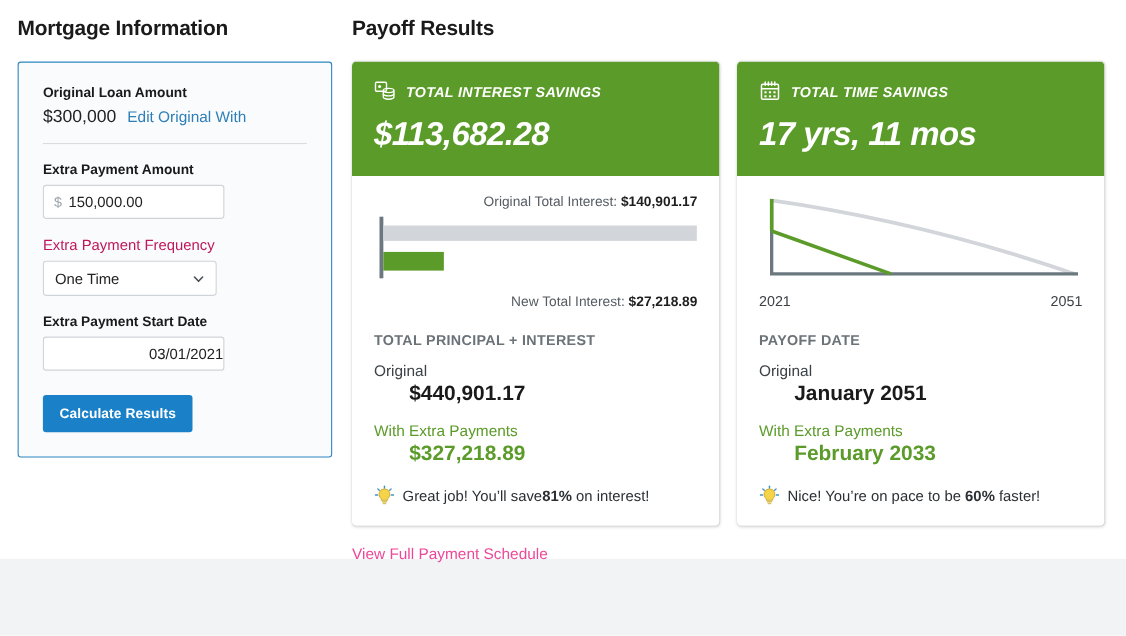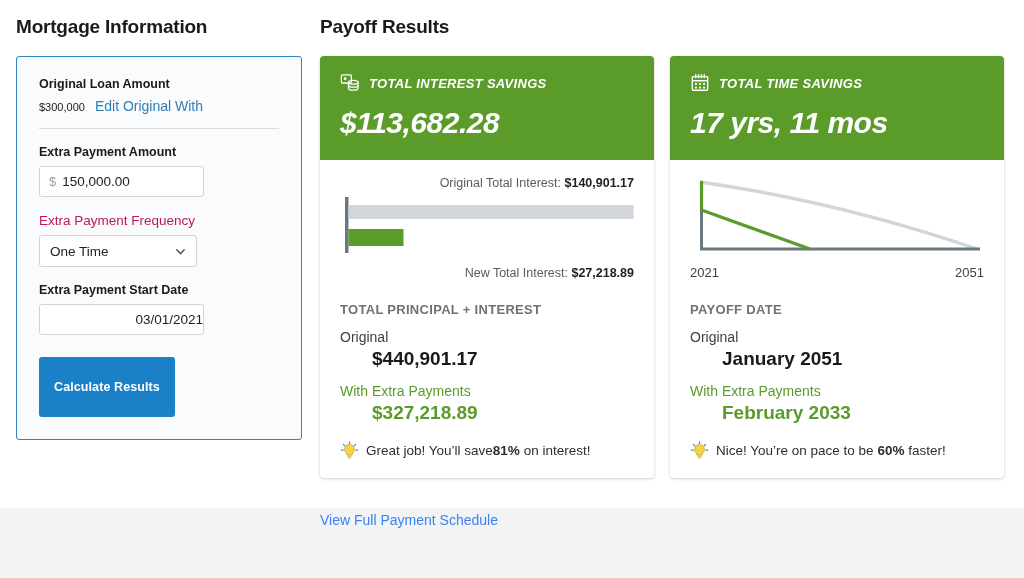--- a/index.html
+++ b/index.html
@@ -30,21 +30,21 @@
     background: #fafbfc;
     border-radius: 3px;
     padding: 20px 22px 22px 22px;
   }
   .field-label {
     font-size: 12.5px; font-weight: bold; color: #1a1a1a;
     margin-bottom: 7px;
   }
   .field-label.regular { font-weight: normal; font-size: 13.5px; color: #be185d; }
   .loan-row { display: flex; align-items: baseline; gap: 10px; }
-  .loan-amount { font-size: 11px; color: #222; text-align: right; }
+  .loan-amount { font-size: 16px; color: #222; text-align: right; }
   .edit-link {
     font-size: 14px; color: #2e7fb8; text-decoration: none; cursor: pointer;
   }
   .divider { height: 1px; background: #d8dcdf; margin: 14px 0 16px 0; }
 
   .input-wrap {
     position: relative; width: 165px; height: 31px;
     border: 1px solid #cfd4d8; border-radius: 3px; background: #fff;
     display: flex; align-items: center;
   }
@@ -69,21 +69,21 @@
   .chev { width: 11px; height: 11px; flex: 0 0 auto; }
 
   .field-block { margin-bottom: 16px; }
 
   .calc-btn {
     margin-top: 6px;
     background: #1a81c8; color: #ffffff;
     border: none; border-radius: 3px;
     font-family: "Liberation Sans", sans-serif;
     font-size: 12.5px; font-weight: bold;
-    padding: 23px 15px; cursor: pointer;
+    padding: 10px 15px; cursor: pointer;
     letter-spacing: 0.1px;
   }
 
   
   .right-col { position: absolute; left: 320px; top: 0; width: 690px; }
   .cards-row { display: flex; gap: 16px; margin-top: 18px; }
   .result-card {
     width: 334px; background: #ffffff;
     border-radius: 4px;
     box-shadow: 0 1px 3px rgba(0,0,0,0.18), 0 0 1px rgba(0,0,0,0.12);
@@ -124,22 +124,22 @@
   .stat-big.green { color: #5b9b29; }
 
   .tip-row {
     display: flex; align-items: center; gap: 7px; margin-top: 17px; text-align: center;
   }
   .tip-icon { width: 19px; height: 19px; flex: 0 0 auto; }
   .tip-text { font-size: 13.5px; color: #2a2f33; }
   .tip-text b { font-weight: bold; }
 
   .schedule-link {
-    display: inline-block; margin-top: 34px;
-    font-size: 14px; color: #3b82f6; text-decoration: none; cursor: pointer;
+    display: inline-block; margin-top: 17px;
+    font-size: 14px; color: #ec4899; text-decoration: none; cursor: pointer;
   }
 </style>
 </head>
 <body>
 
 <div class="page">
 
   <div class="page-bottom-band"></div>
 
   <div class="left-col">

